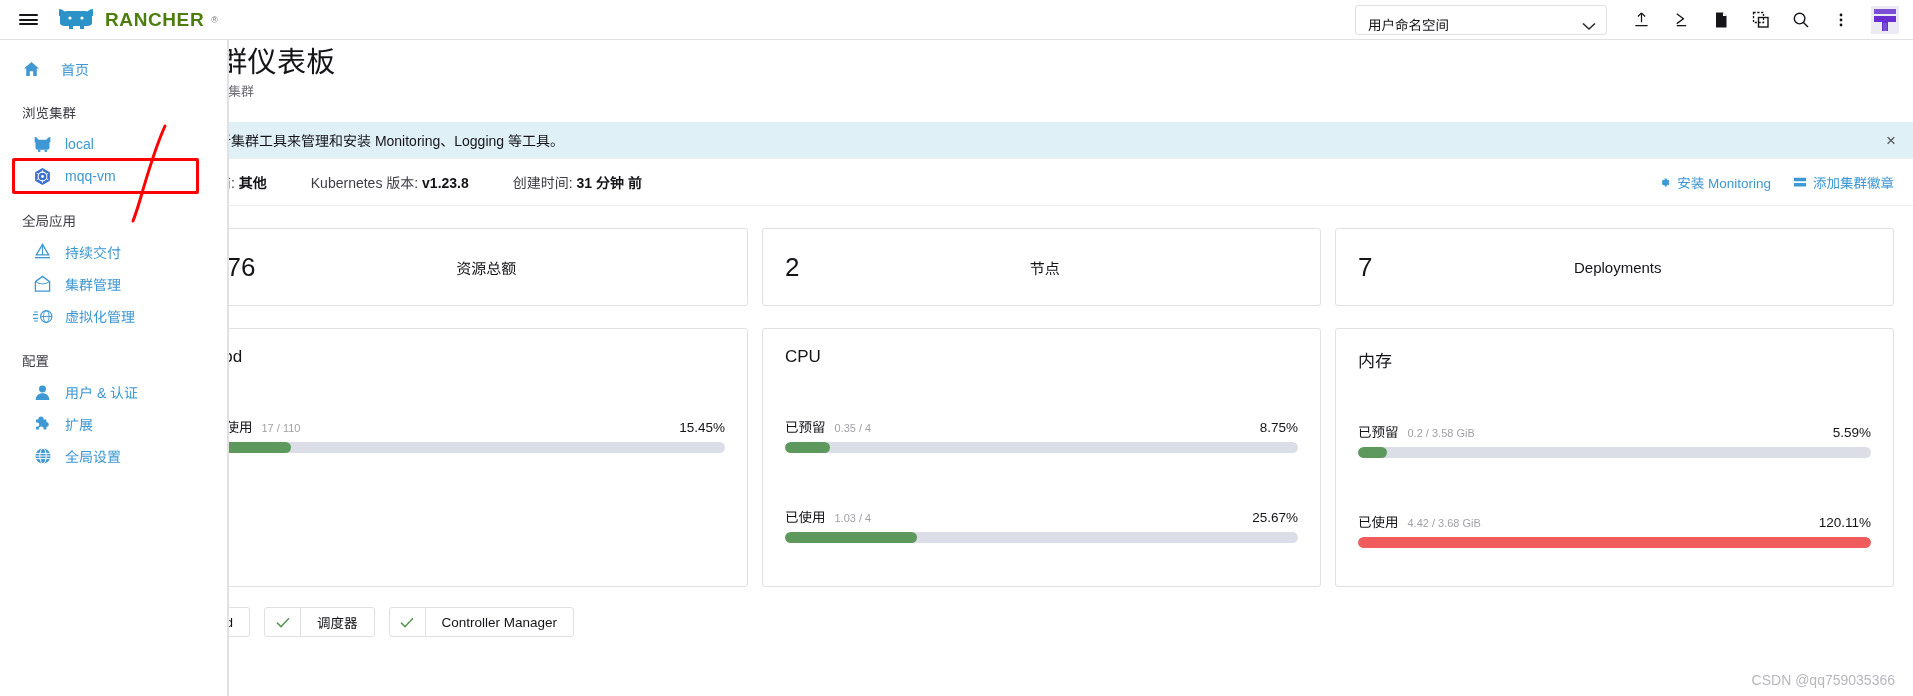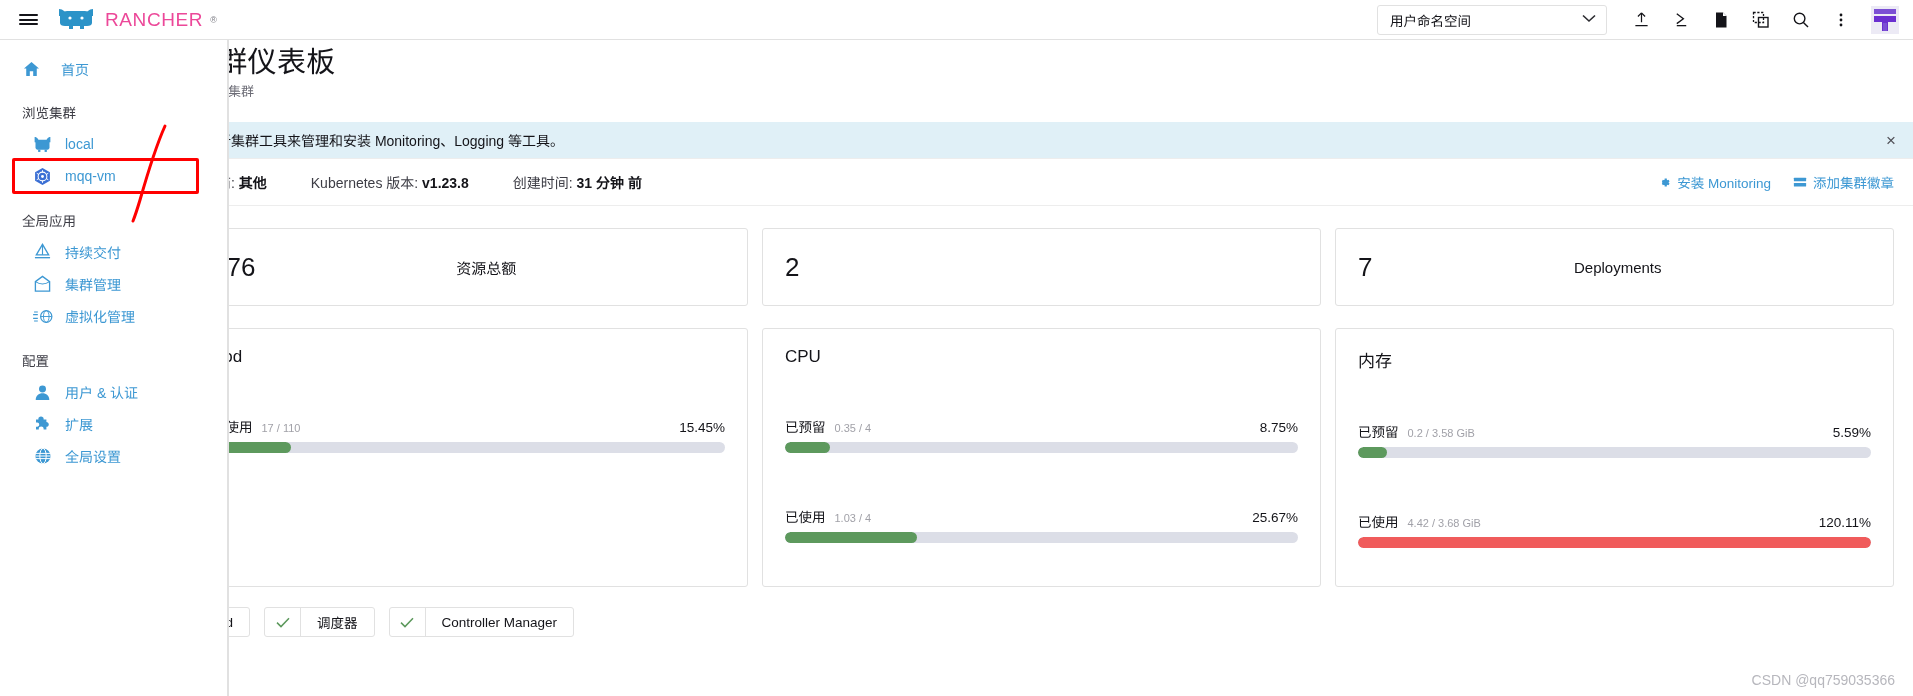--- a/index.html
+++ b/index.html
@@ -149,34 +149,33 @@
     width: 56px; height: 40px;
     display: flex; align-items: center; justify-content: center;
     cursor: pointer;
   }
   .hamburger span {
     display: block; width: 19px; height: 2px; background: #141419;
     margin: 2.4px 0; border-radius: 1px;
   }
   .brand { display: flex; align-items: center; gap: 7px; }
   .brand-text {
-    font-size: 19px; font-weight: 400; letter-spacing: .6px; color: #ec4899;
+    font-size: 19px; font-weight: 700; letter-spacing: .6px; color: #4d7c0f;
   }
   .brand-tm { font-size: 9px; vertical-align: super; color: #7a7a82; }
   .topbar-spacer { flex: 1; }
   .ns-select {
-    width: 230px; height: 30px;
+    width: 252px; height: 30px;
     border: 1px solid #e1e1e1; border-radius: 3px;
     background: #fff;
-    display: flex; align-items: center;
+    display: flex; align-items: flex-end;
     padding: 0 10px 0 12px;
     font-size: 13.5px; color: #141419;
     cursor: pointer;
     margin-right: 14px;
-    font-family: Liberation Mono, monospace;
   }
   .ns-select .chev { margin-left: auto; color: #2b2b30; }
   .topbar-icons { display: flex; align-items: center; gap: 0; }
   .ticon {
     width: 40px; height: 40px;
     display: flex; align-items: center; justify-content: center;
     cursor: pointer; color: #141419;
   }
   .avatar {
     width: 28px; height: 28px; margin: 0 14px 0 10px;
@@ -286,20 +285,21 @@
         </span>
       </div>
 
       <div class="cards-row">
         <div class="count-card">
           <span class="count-num">676</span>
           <span class="count-label">资源总额</span>
         </div>
         <div class="count-card">
           <span class="count-num">2</span>
+          <span class="count-label">节点</span>
         </div>
         <div class="count-card">
           <span class="count-num">7</span>
           <span class="count-label">Deployments</span>
         </div>
       </div>
 
       <div class="gauge-row">
 
         <div class="gauge-card">

